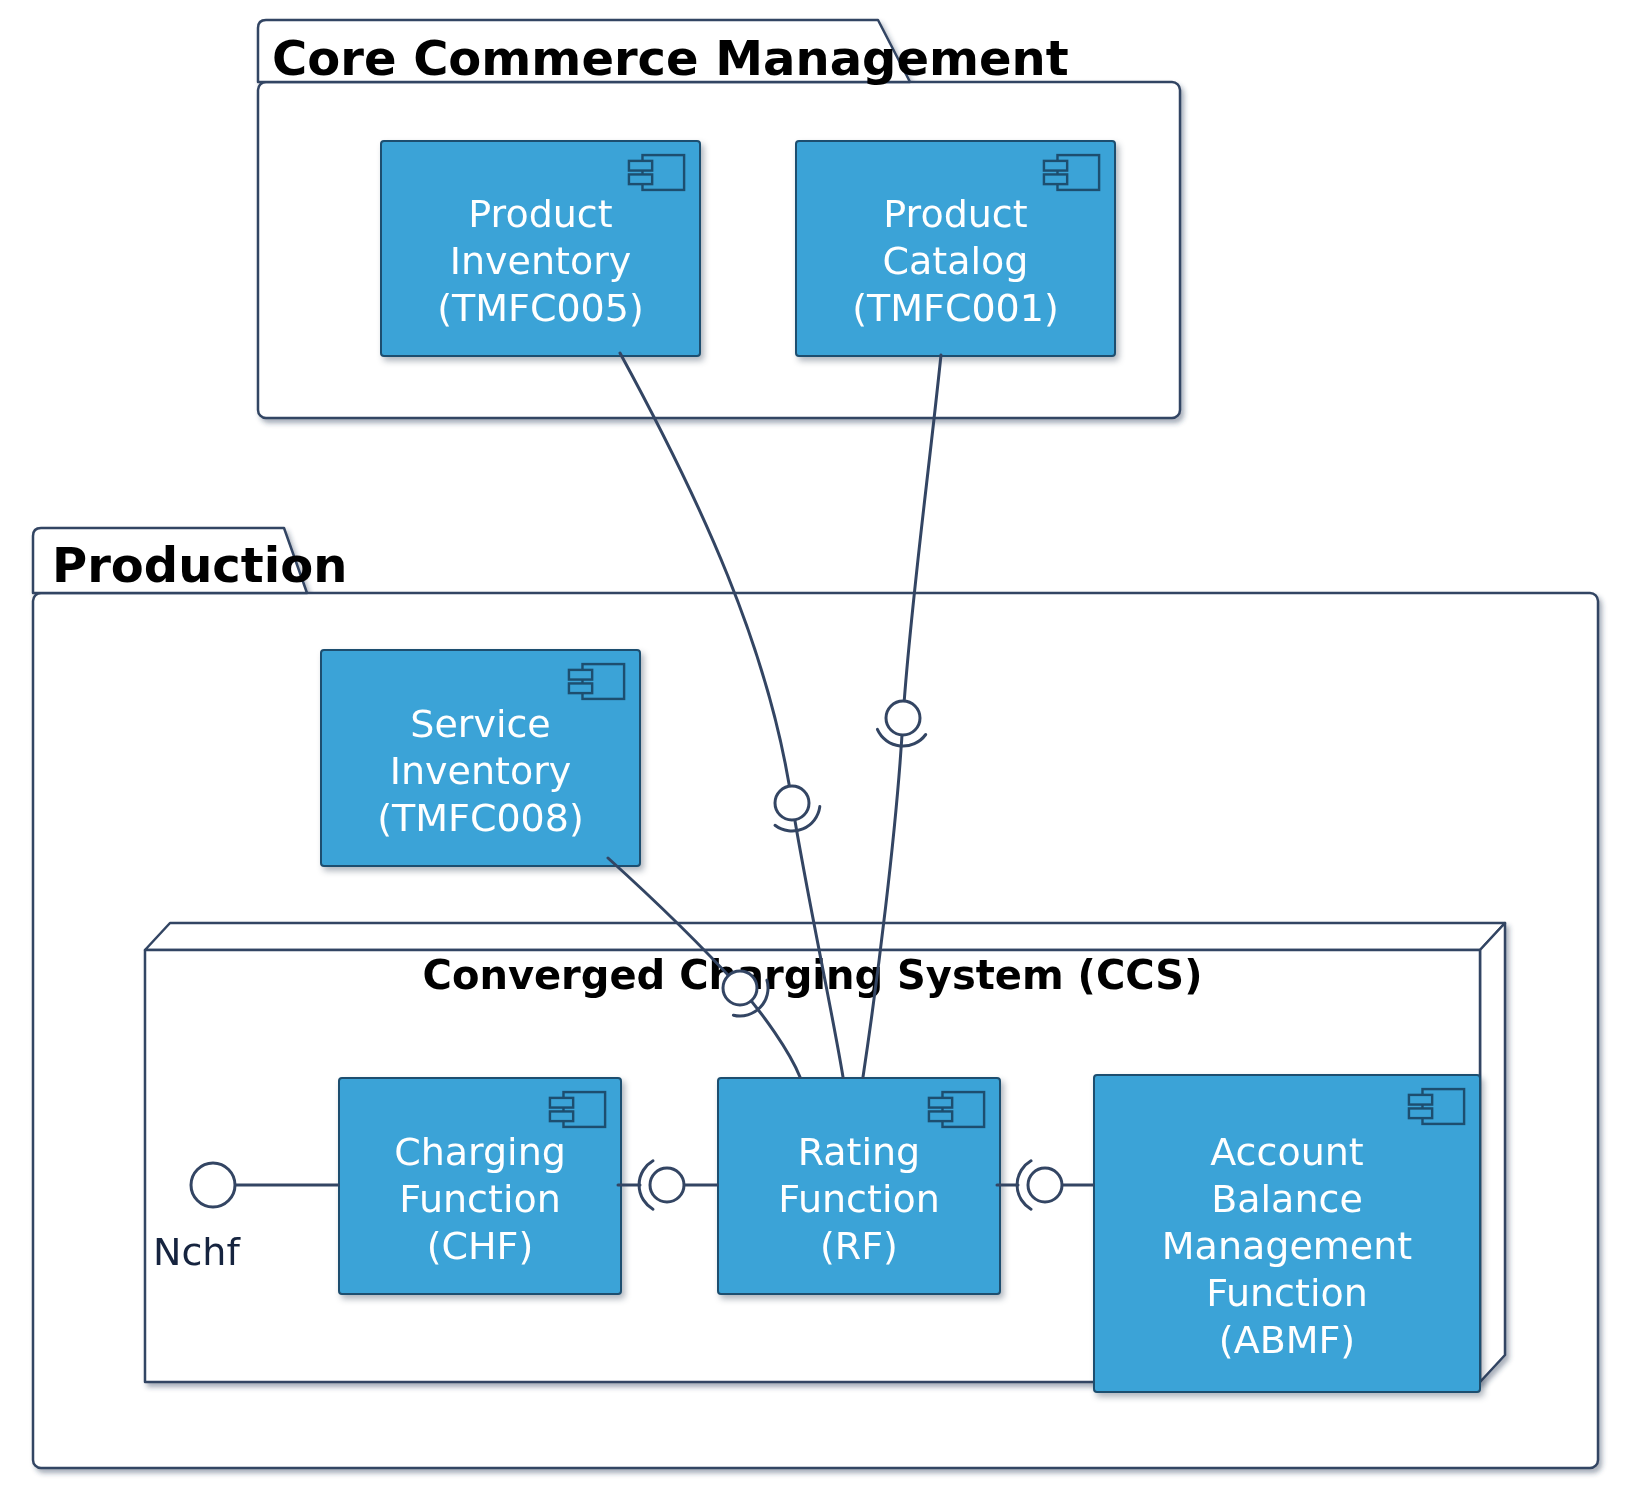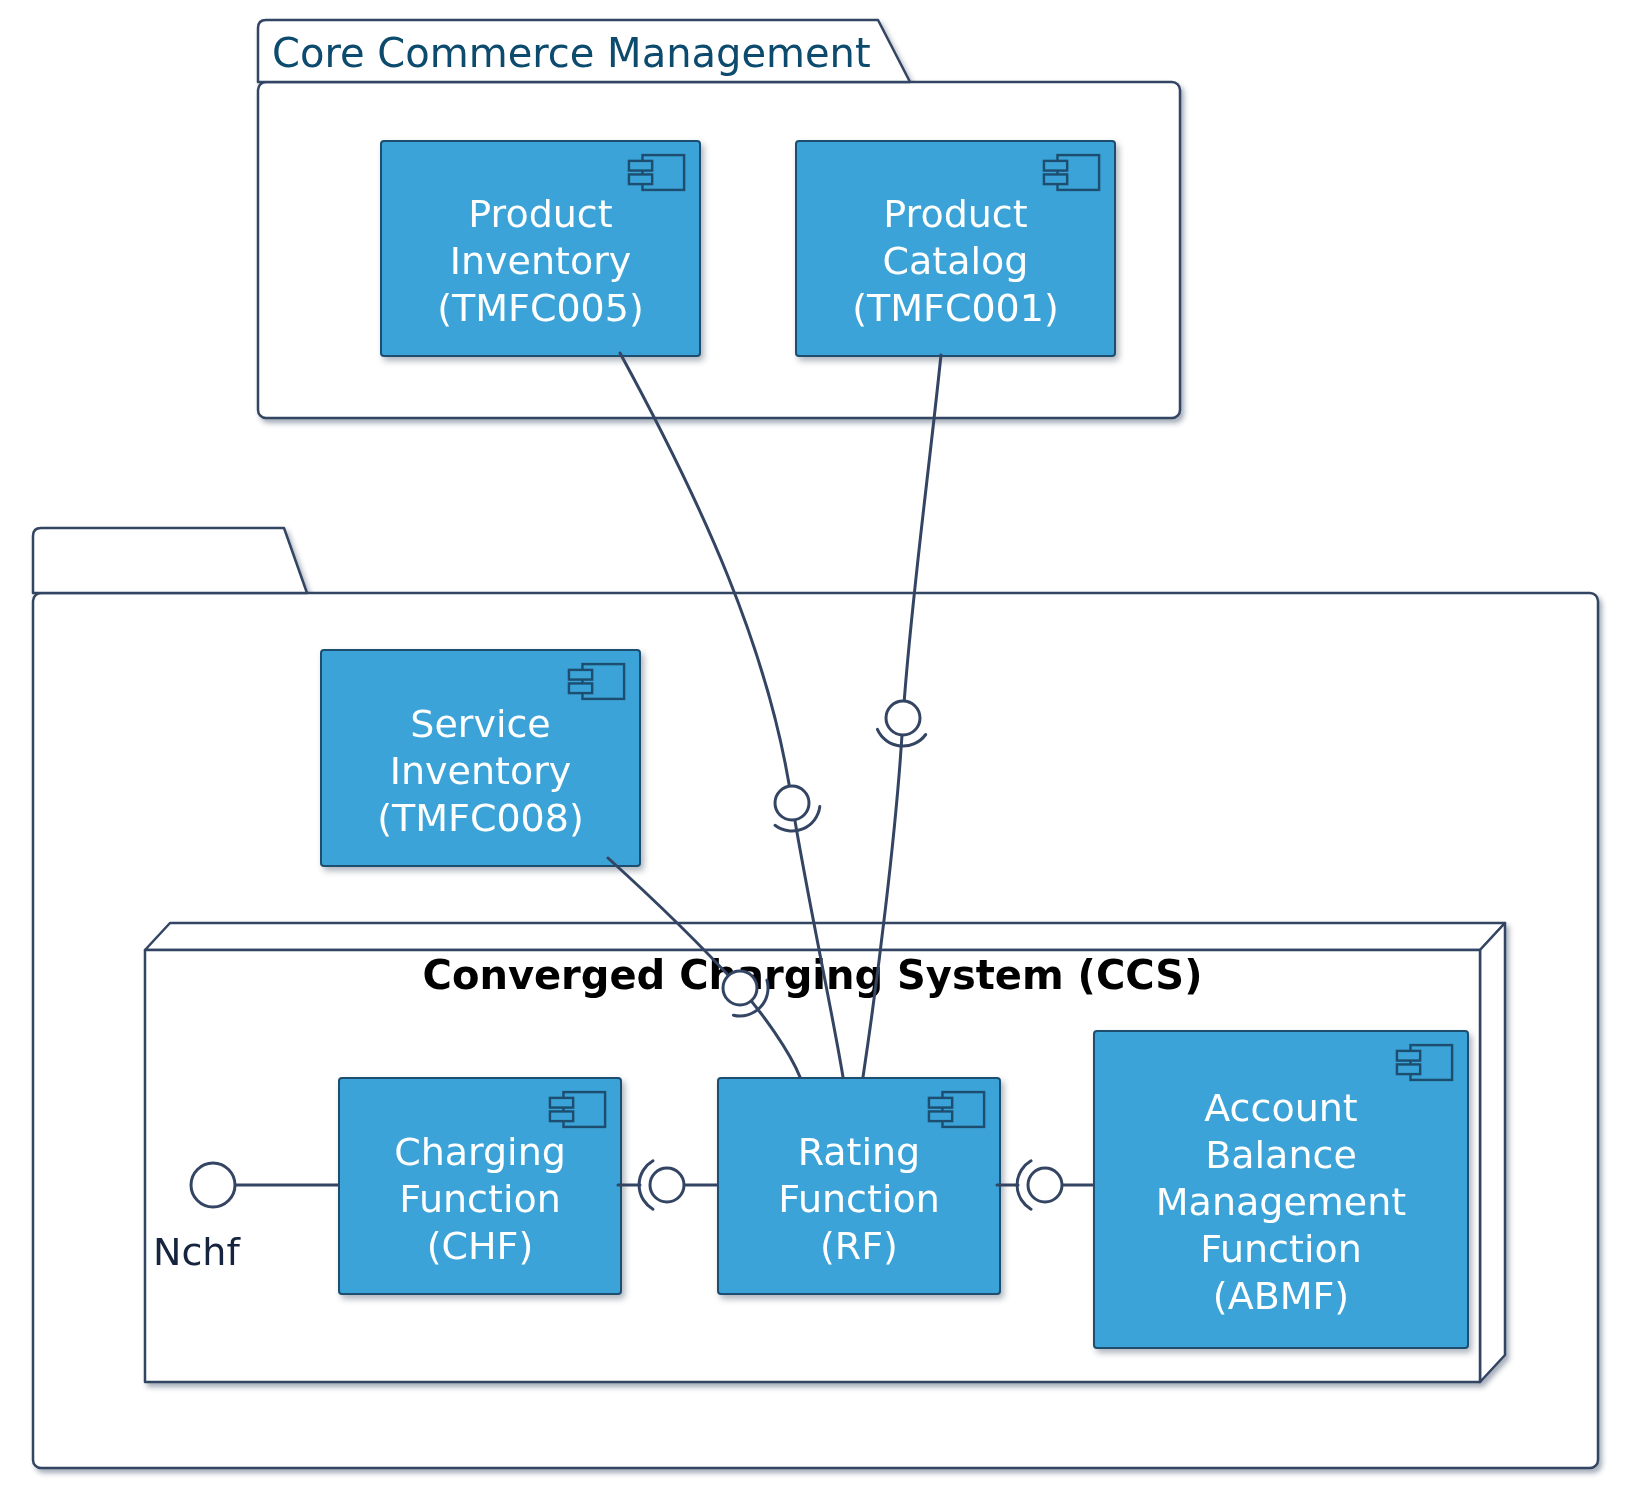--- a/index.html
+++ b/index.html
@@ -3,21 +3,21 @@
 <meta charset="utf-8">
 <style>
   html,body{margin:0;padding:0;background:#ffffff;}
   #canvas{
     position:relative;width:1628px;height:1496px;background:#ffffff;
     font-family:"DejaVu Sans","Liberation Sans",sans-serif;overflow:hidden;
   }
   svg.layer{position:absolute;left:0;top:0;pointer-events:none;}
   .bg-shape{fill:#ffffff;stroke:#334563;stroke-width:2.5;stroke-linejoin:round;}
   .pkg-title{
-    position:absolute;font-size:40px;font-weight:normal;color:#0c4a6e;
+    position:absolute;font-size:48px;font-weight:bold;color:#000000;
     white-space:nowrap;z-index:20;
   }
   .component{
     position:absolute;background:#3BA3D7;border:2.5px solid #1D4E6F;border-radius:4px;
     box-shadow:3px 4px 6px rgba(30,45,70,0.35);z-index:10;
   }
   .component .label{
     position:absolute;left:0;right:0;top:26px;bottom:0;
     display:flex;align-items:center;justify-content:center;text-align:center;
     color:#ffffff;font-size:38px;line-height:47px;white-space:pre-line;
@@ -57,20 +57,21 @@
     </g>
 
     <g filter="url(#ds)">
       <path class="bg-shape" d="M145 950 L170 923 L1505 923 L1480 950 Z"></path>
       <path class="bg-shape" d="M1480 950 L1505 923 L1505 1355 L1480 1382 Z"></path>
       <rect class="bg-shape" x="145" y="950" width="1335" height="432"></rect>
     </g>
   </svg>
 
   <div class="pkg-title" style="left:272px;top:30px;">Core Commerce Management</div>
+  <div class="pkg-title" style="left:52px;top:537px;">Production</div>
   <div class="ccs-title">Converged Charging System (CCS)</div>
   <div class="nchf-label">Nchf</div>
 
   <div class="component" style="left:380px;top:140px;width:317px;height:213px;">
     <svg class="cicon" viewBox="0 0 62 42">
       <rect x="16" y="3" width="43" height="36" fill="#3BA3D7" stroke="#1D4E6F" stroke-width="2.5"></rect>
       <rect x="2" y="9" width="24" height="10" fill="#3BA3D7" stroke="#1D4E6F" stroke-width="2.5"></rect>
       <rect x="2" y="23" width="24" height="10" fill="#3BA3D7" stroke="#1D4E6F" stroke-width="2.5"></rect>
     </svg>
     <div class="label">Product
@@ -115,21 +116,21 @@
     <svg class="cicon" viewBox="0 0 62 42">
       <rect x="16" y="3" width="43" height="36" fill="#3BA3D7" stroke="#1D4E6F" stroke-width="2.5"></rect>
       <rect x="2" y="9" width="24" height="10" fill="#3BA3D7" stroke="#1D4E6F" stroke-width="2.5"></rect>
       <rect x="2" y="23" width="24" height="10" fill="#3BA3D7" stroke="#1D4E6F" stroke-width="2.5"></rect>
     </svg>
     <div class="label">Rating
 Function
 (RF)</div>
   </div>
 
-  <div class="component" style="left:1093px;top:1030px;width:372px;height:315px;">
+  <div class="component" style="left:1093px;top:1074px;width:372px;height:315px;padding-left:12px;">
     <svg class="cicon" viewBox="0 0 62 42">
       <rect x="16" y="3" width="43" height="36" fill="#3BA3D7" stroke="#1D4E6F" stroke-width="2.5"></rect>
       <rect x="2" y="9" width="24" height="10" fill="#3BA3D7" stroke="#1D4E6F" stroke-width="2.5"></rect>
       <rect x="2" y="23" width="24" height="10" fill="#3BA3D7" stroke="#1D4E6F" stroke-width="2.5"></rect>
     </svg>
     <div class="label">Account
 Balance
 Management
 Function
 (ABMF)</div>

